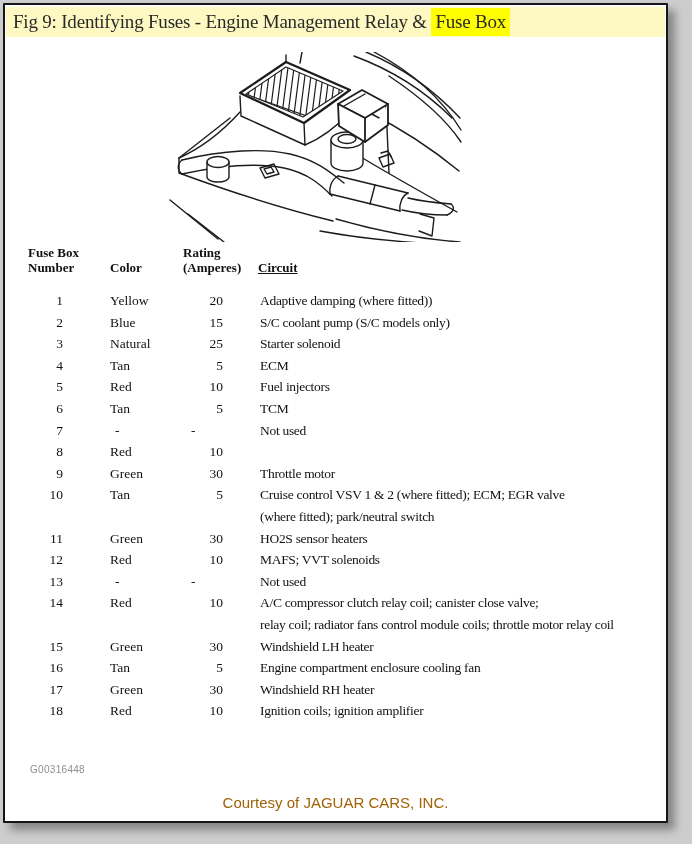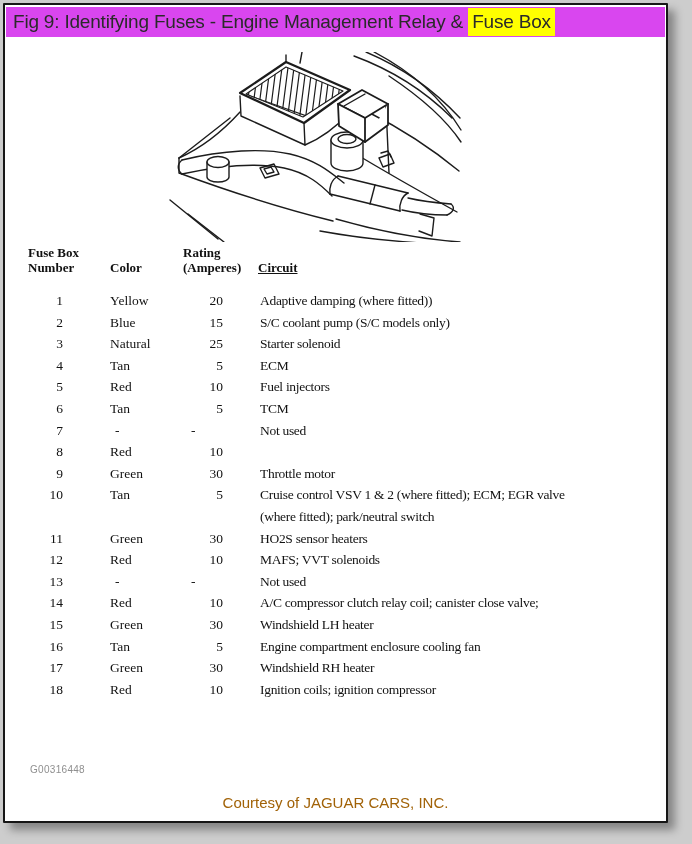--- a/index.html
+++ b/index.html
@@ -58,21 +58,21 @@
     position:absolute; left:0; right:0; top:789px; text-align:center;
     font-size:15px; color:#a16207;
   }
 </style>
 </head>
 <body>
 
 <div class="stage" style="background: rgb(205, 205, 205);">
   <div class="card" style="border-color: rgb(22, 22, 22);">
 
-    <div class="titlebar" style="background: #d946ef;">
+    <div class="titlebar" style="background: #fef9c3; font-family: Liberation Serif, serif;">
       <span>Fig 9: Identifying Fuses - Engine Management Relay &amp; </span>
       <span class="hl" style="background: rgb(255, 255, 0);">Fuse Box</span>
     </div>
 
     <svg class="illus" viewBox="0 0 295 190" aria-hidden="true">
       <defs>
         <clipPath id="lidclip">
             <path d="M78,42 L118,15 L175,39 L135,65 Z"></path>
           </clipPath>
       </defs>
@@ -283,20 +283,21 @@
             <div class="ln">Not used</div>
           </div>
       </div>
 
       <div class="row">
         <div class="c-num">14</div>
         <div class="c-color">Red</div>
         <div class="c-rating">10</div>
         <div class="c-circuit">
             <div class="ln">A/C compressor clutch relay coil; canister close valve;</div>
+            <div class="ln">relay coil; radiator fans control module coils; throttle motor relay coil</div>
           </div>
       </div>
 
       <div class="row">
         <div class="c-num">15</div>
         <div class="c-color">Green</div>
         <div class="c-rating">30</div>
         <div class="c-circuit">
             <div class="ln">Windshield LH heater</div>
           </div>
@@ -318,21 +319,21 @@
         <div class="c-circuit">
             <div class="ln">Windshield RH heater</div>
           </div>
       </div>
 
       <div class="row">
         <div class="c-num">18</div>
         <div class="c-color">Red</div>
         <div class="c-rating">10</div>
         <div class="c-circuit">
-            <div class="ln">Ignition coils; ignition compressor</div>
+            <div class="ln">Ignition coils; ignition amplifier</div>
           </div>
       </div>
     </div>
 
     <div class="gcode">G00316448</div>
     <div class="courtesy">Courtesy of JAGUAR CARS, INC.</div>
 
   </div>
 </div>
 

